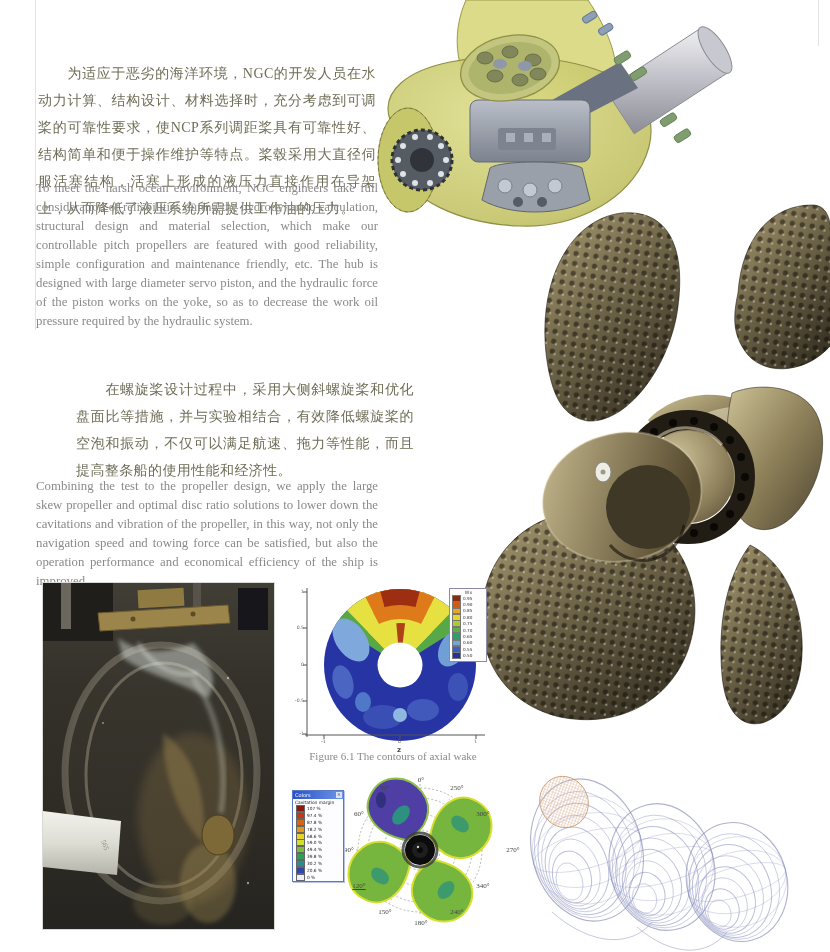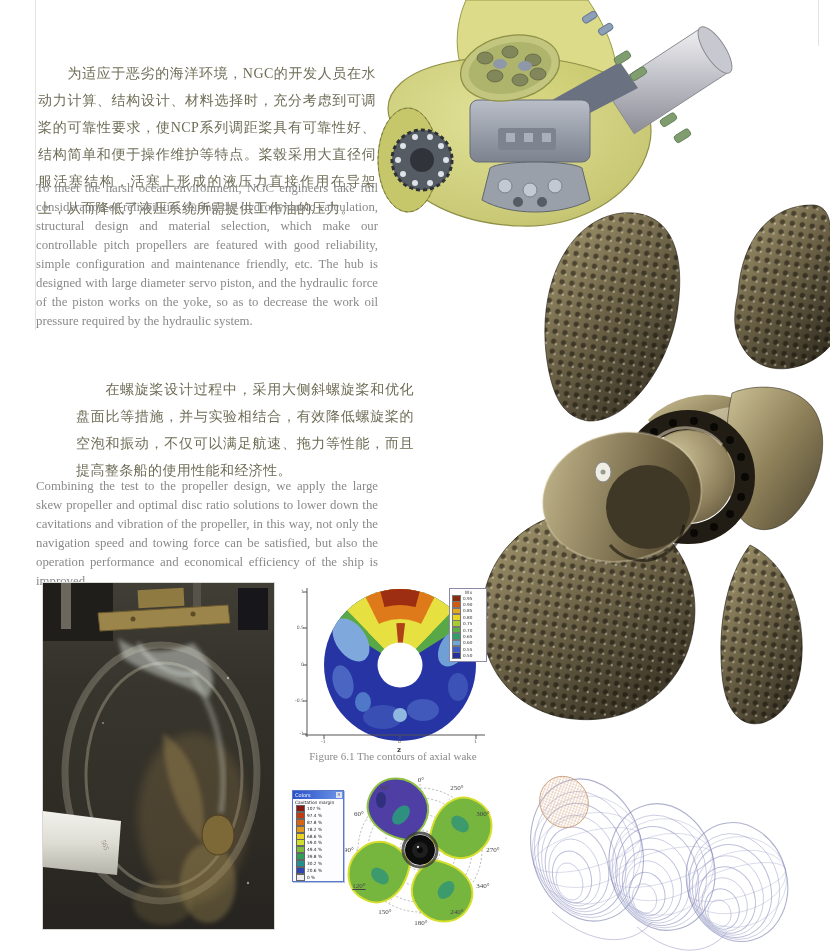--- a/index.html
+++ b/index.html
@@ -431,21 +431,21 @@
 
     <span class="plabel" style="left:119px;top:0;">0°</span>
     <span class="plabel" style="left:83px;top:8px;">30°</span>
     <span class="plabel" style="left:57px;top:34px;">60°</span>
     <span class="plabel" style="left:47px;top:70px;">90°</span>
     <span class="plabel" style="left:57px;top:106px;text-decoration:underline;">120°</span>
     <span class="plabel" style="left:83px;top:132px;">150°</span>
     <span class="plabel" style="left:119px;top:143px;">180°</span>
     <span class="plabel" style="left:155px;top:132px;">240°</span>
     <span class="plabel" style="left:181px;top:106px;">340°</span>
-    <span class="plabel" style="left:191px;top:70px;">270°</span>
+    <span class="plabel" style="left:191px;top:70px;padding-left:20px;">270°</span>
     <span class="plabel" style="left:181px;top:34px;">300°</span>
     <span class="plabel" style="left:155px;top:8px;">250°</span>
 
     <div id="plegend">
       <div class="bar">
           <span>Colors</span>
           <span class="x">×</span>
         </div>
       <div class="sub">Cavitation margin</div>
       <div class="prow">

